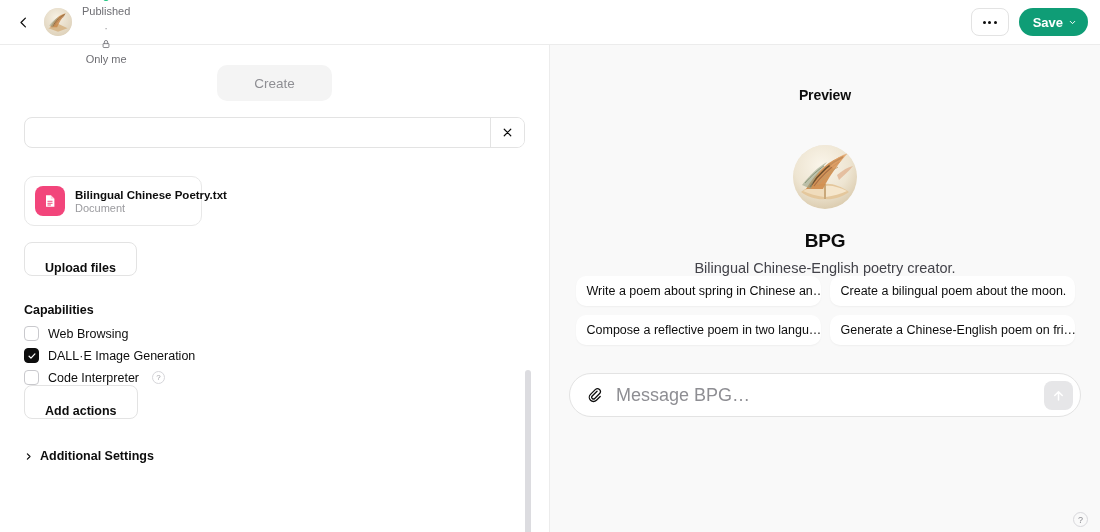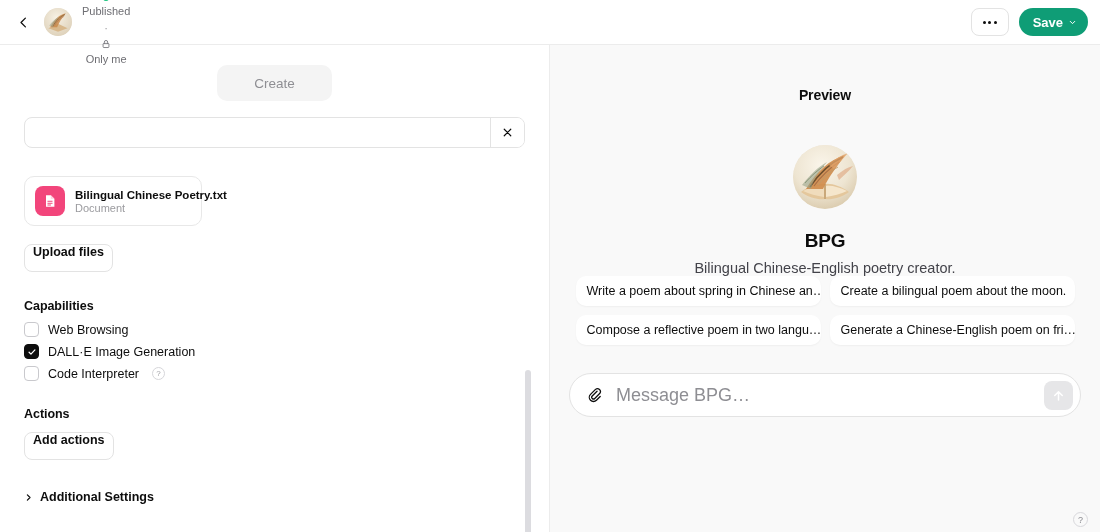--- a/index.html
+++ b/index.html
@@ -103,22 +103,22 @@
   }
   .file-icon {
     width: 30px; height: 30px; border-radius: 8px; background: #F2457B;
     display: flex; align-items: center; justify-content: center; flex: 0 0 auto;
   }
   .file-meta { display: flex; flex-direction: column; gap: 1px; min-width: 0; }
   .file-name { font-size: 11.5px; font-weight: 700; color: #0d0d0d; white-space: nowrap; }
   .file-type { font-size: 11px; color: #9b9b9f; }
 
   .ghost-btn {
-    display: inline-flex; align-items: flex-start; justify-content: center;
-    height: 28px; padding: 0 8px; border: 1px solid #e3e3e3;
+    display: inline-flex; align-items: flex-end; justify-content: center;
+    height: 34px; padding: 0 20px; border: 1px solid #e3e3e3;
     border-radius: 8px; background: #fff; font-size: 12.5px; font-weight: 700;
     color: #0d0d0d; cursor: pointer; font-family: inherit;
   }
 
   .caps-list { display: flex; flex-direction: column; gap: 7px; }
   .cap-row { display: flex; align-items: center; gap: 9px; cursor: pointer; }
   .cbx {
     width: 15px; height: 15px; border-radius: 4px;
     border: 1.4px solid #c9c9cd; background: #fff;
     display: flex; align-items: center; justify-content: center; flex: 0 0 auto;
@@ -317,21 +317,20 @@
           </div>
 
           <div class="cap-row">
             <span class="cbx"></span>
             <span class="cap-label">Code Interpreter</span>
             <span class="help-badge">?</span>
           </div>
         </div>
 
         
-        <div class="sec-label" style="margin-top:26px;">Actions</div>
         <button class="ghost-btn">
           <span>Add actions</span>
         </button>
 
         
         <div class="addl-row" style="margin-top:30px;">
           <svg width="9" height="9" viewBox="0 0 24 24" fill="none">
             <path d="M9 5l7 7-7 7" stroke="#0d0d0d" stroke-width="3.2" stroke-linecap="round" stroke-linejoin="round"></path>
           </svg>
           <span class="addl-label">Additional Settings</span>

